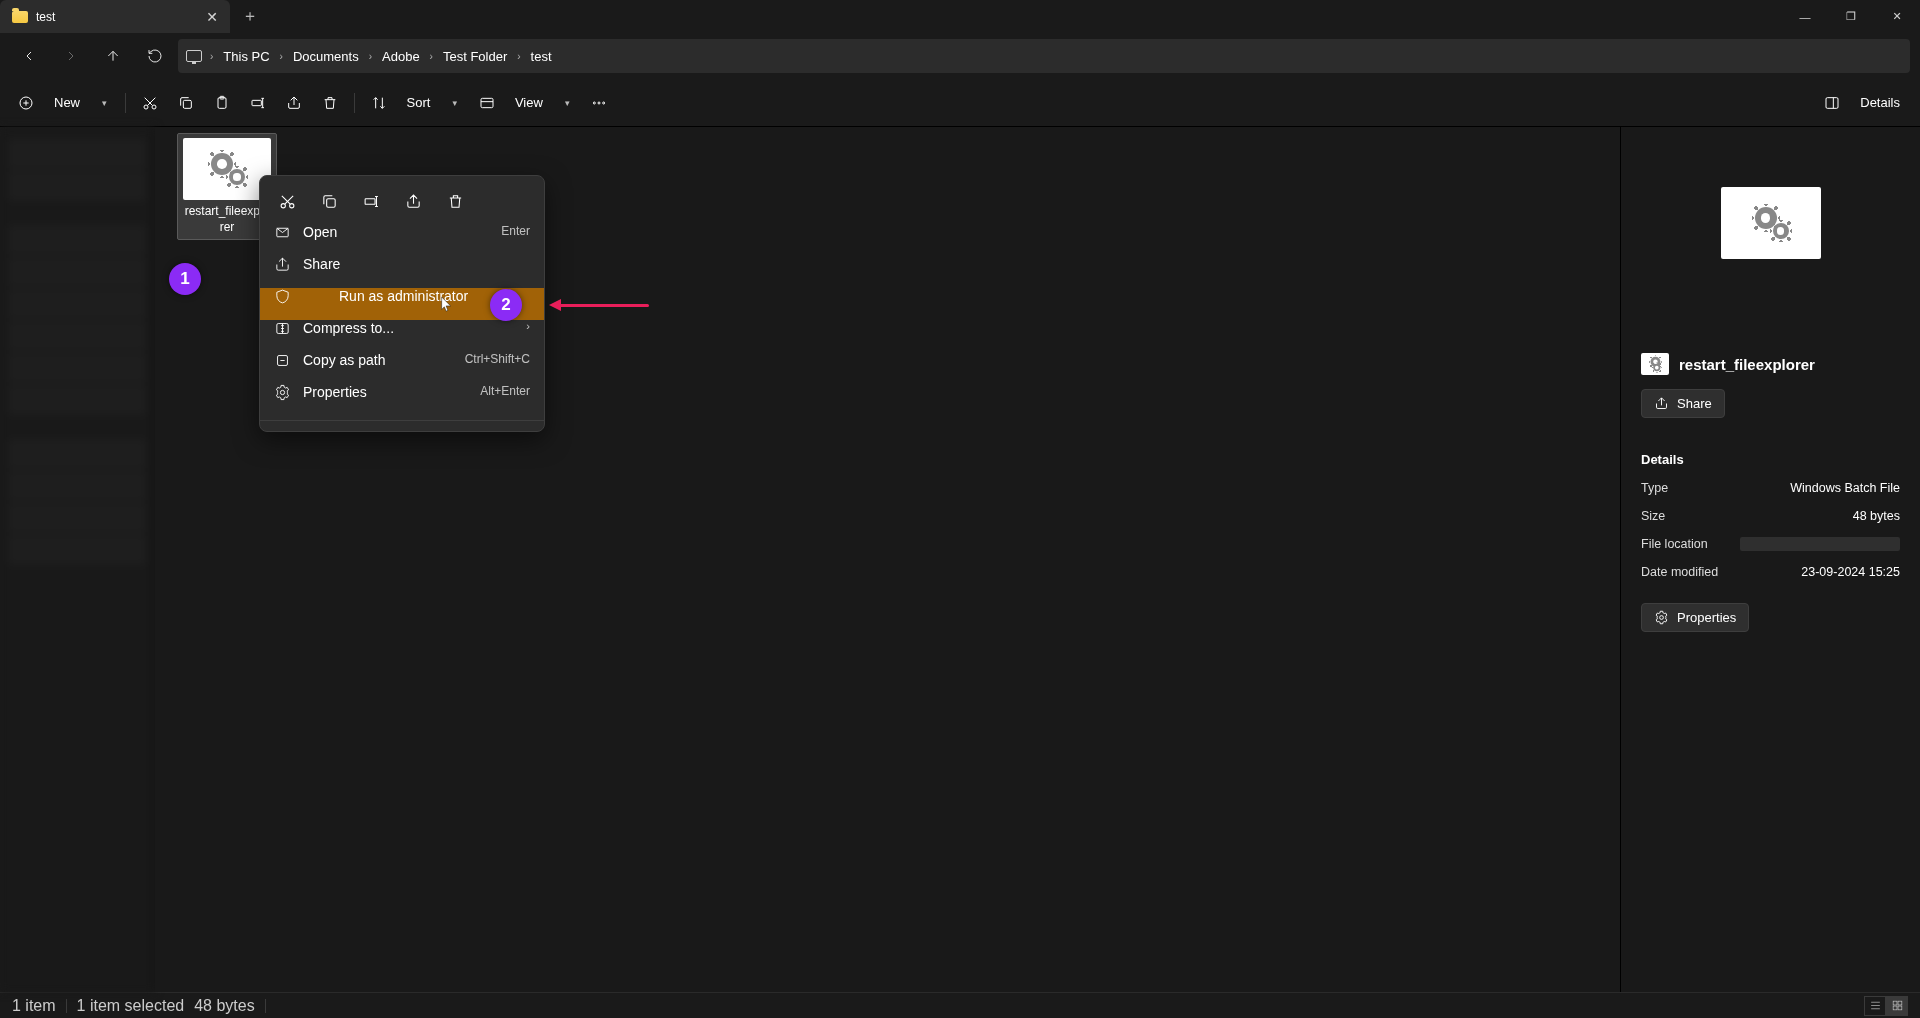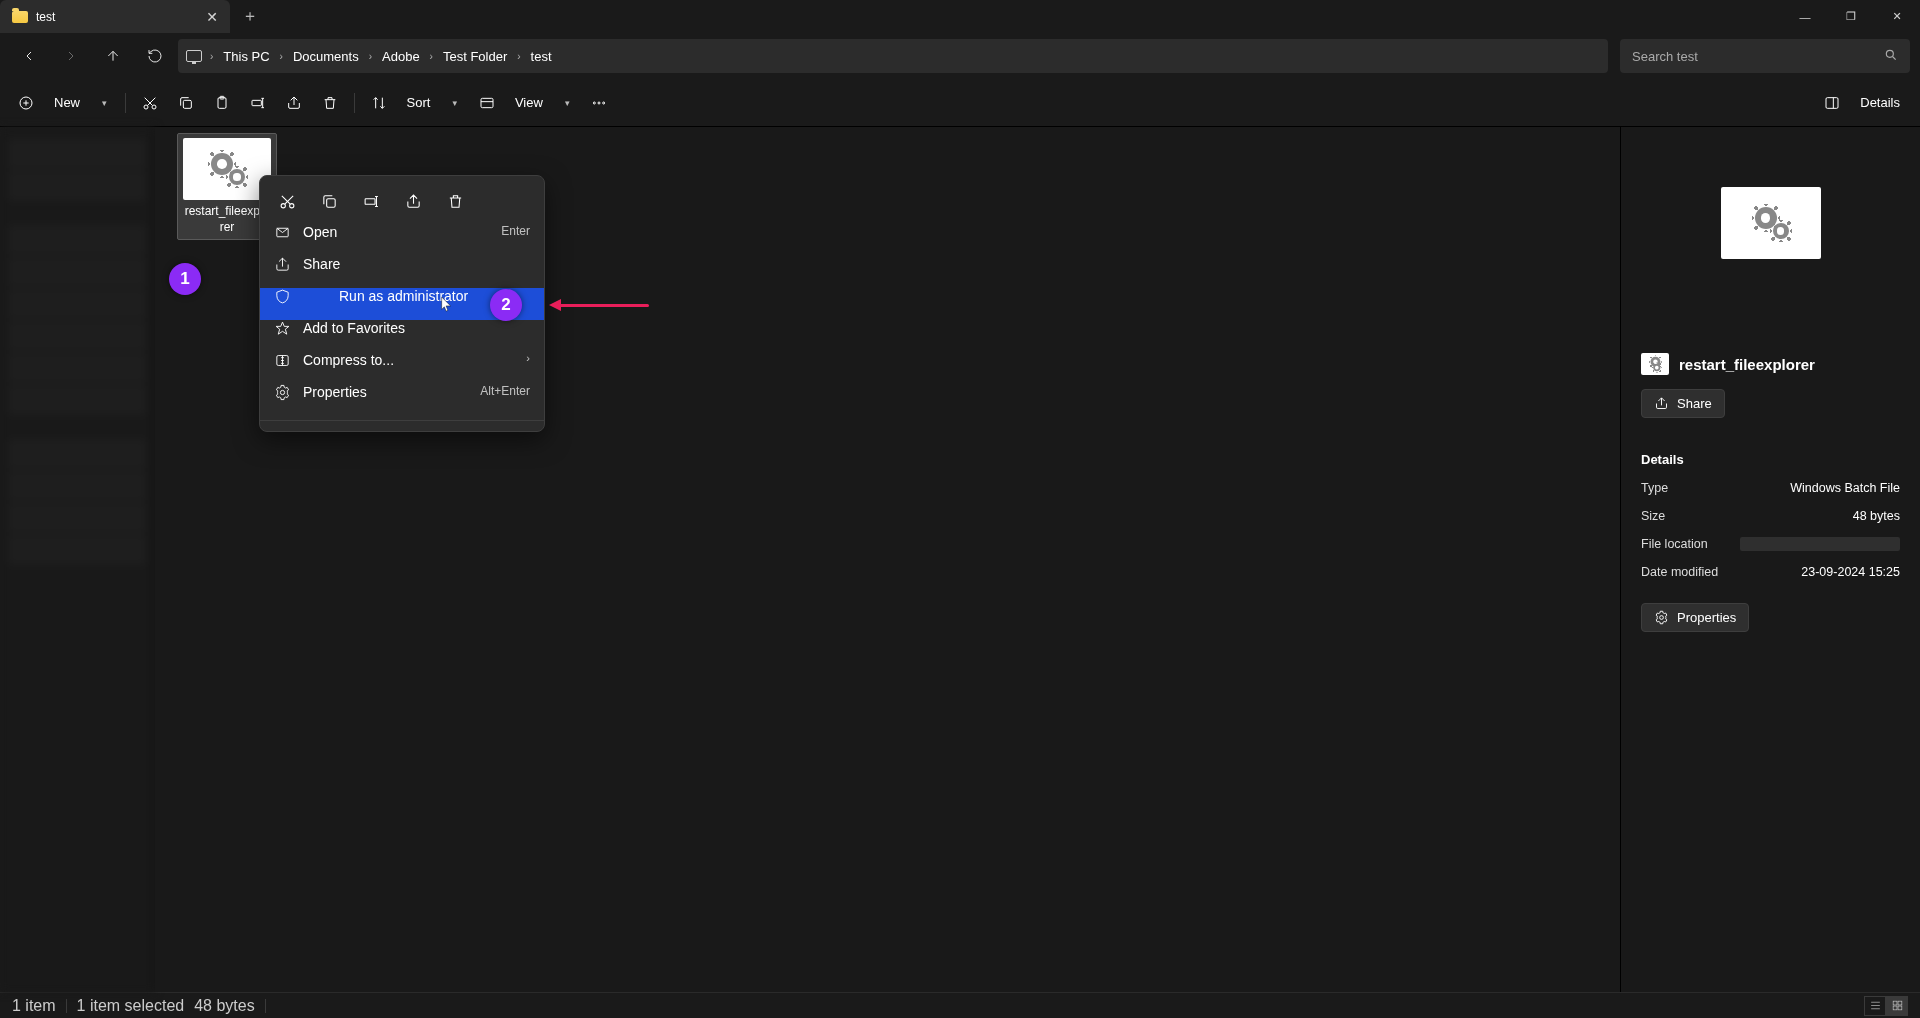--- a/index.html
+++ b/index.html
@@ -71,21 +71,21 @@
 .ann-arrow { position:absolute; z-index:40; }
 .ann-arrow .line { height:3px; background:#e91e5a; border-radius:2px; }
 .ann-arrow .head { position:absolute; left:-8px; top:-5px; width:0; height:0; border-right:12px solid #e91e5a; border-top:6px solid transparent; border-bottom:6px solid transparent; }
 
 
 .ctx { position:absolute; left:260px; top:175px; width:286px; background:#2c2c2c; border:1px solid #3e3e3e; border-radius:8px; box-shadow:0 8px 24px rgba(0,0,0,.5); padding:6px 0; z-index:30; font-size:14px; }
 .ctx-quick { display:flex; gap:8px; padding:4px 10px 8px; }
 .ctx-q { width:34px; height:30px; display:flex; align-items:center; justify-content:center; border-radius:4px; cursor:pointer; }
 .ctx-q svg { width:17px; height:17px; stroke:#fff; fill:none; stroke-width:1.5; }
 .ctx-item { display:flex; height:32px; padding:0 14px; gap:12px; cursor:pointer; }
-.ctx-item:hover, .ctx-item.hover { background:#1d4ed8;gap:48px; }
+.ctx-item:hover, .ctx-item.hover { background:#a16207;gap:48px; }
 .ctx-item .icon { width:17px; height:17px; display:flex; align-items:center; justify-content:center; }
 .ctx-item .icon svg { width:17px; height:17px; stroke:#fff; fill:none; stroke-width:1.3; }
 .ctx-item .label { flex:1; }
 .ctx-item .shortcut { font-size:12px; opacity:.7; }
 .ctx-item .sub { font-size:11px; opacity:.7; }
 .ctx-sep { height:1px; background:#3e3e3e; margin:4px 0; }
 .cursor-ptr { position:absolute; left:442px; top:298px; z-index:60; }
 .cursor-ptr svg { width:12px; height:16px; }
 
 
@@ -155,27 +155,20 @@
     <span class="seg">This PC</span>
     <span class="chev">›</span>
     <span class="seg">Documents</span>
     <span class="chev">›</span>
     <span class="seg">Adobe</span>
     <span class="chev">›</span>
     <span class="seg">Test Folder</span>
     <span class="chev">›</span>
     <span class="editable">test</span>
   </div>
-  <div class="search">
-    <span>Search test</span>
-    <span class="mag"><svg width="14" height="14" viewBox="0 0 24 24" stroke="#aaa" fill="none" stroke-width="2">
-          <circle cx="10" cy="10" r="6"></circle>
-          <path d="M20 20l-5-5"></path>
-        </svg></span>
-  </div>
 </div>
 
 <div class="toolbar">
   <div class="tool-btn labeled">
     <svg viewBox="0 0 24 24">
         <circle cx="12" cy="12" r="9"></circle>
         <path d="M12 8v8M8 12h8"></path>
       </svg>
     <span>New</span>
     <span class="chev-down">▾</span>
@@ -338,34 +331,36 @@
         <span class="icon">
             <svg viewBox="0 0 24 24">
               <path d="M12 3l8 3v5c0 5-3.5 9-8 10-4.5-1-8-5-8-10V6l8-3z"></path>
             </svg>
           </span>
         <span class="label">Run as administrator</span>
       </div>
       <div class="ctx-item">
         <span class="icon">
             <svg viewBox="0 0 24 24">
-              <path d="M12 3l2.5 6H21l-5 4 2 7-6-4-6 4 2-7-5-4h6.5z"></path>
-            </svg>
-          </span>
-        <span class="label">Add to Favorites</span>
-      </div>
-      <div class="ctx-item">
-        <span class="icon">
-            <svg viewBox="0 0 24 24">
               <rect x="4" y="5" width="16" height="14" rx="2"></rect>
               <path d="M12 5v14M10 8h4M10 12h4M10 16h4"></path>
             </svg>
           </span>
         <span class="label">Compress to...</span>
         <span class="sub">›</span>
+      </div>
+      <div class="ctx-item">
+        <span class="icon">
+            <svg viewBox="0 0 24 24">
+              <rect x="5" y="5" width="14" height="14" rx="2"></rect>
+              <path d="M9 12h6"></path>
+            </svg>
+          </span>
+        <span class="label">Copy as path</span>
+        <span class="shortcut">Ctrl+Shift+C</span>
       </div>
       <div class="ctx-item">
         <span class="icon">
             <svg viewBox="0 0 24 24">
               <circle cx="12" cy="12" r="3"></circle>
               <path d="M19 12a7 7 0 0 1-.4 2.3l2 1.5-2 3.4-2.3-.9a7 7 0 0 1-2 1.2L14 22h-4l-.3-2.5a7 7 0 0 1-2-1.2l-2.3.9-2-3.4 2-1.5A7 7 0 0 1 5 12a7 7 0 0 1 .4-2.3l-2-1.5 2-3.4 2.3.9a7 7 0 0 1 2-1.2L10 2h4l.3 2.5a7 7 0 0 1 2 1.2l2.3-.9 2 3.4-2 1.5A7 7 0 0 1 19 12z"></path>
             </svg>
           </span>
         <span class="label">Properties</span>
         <span class="shortcut">Alt+Enter</span>

